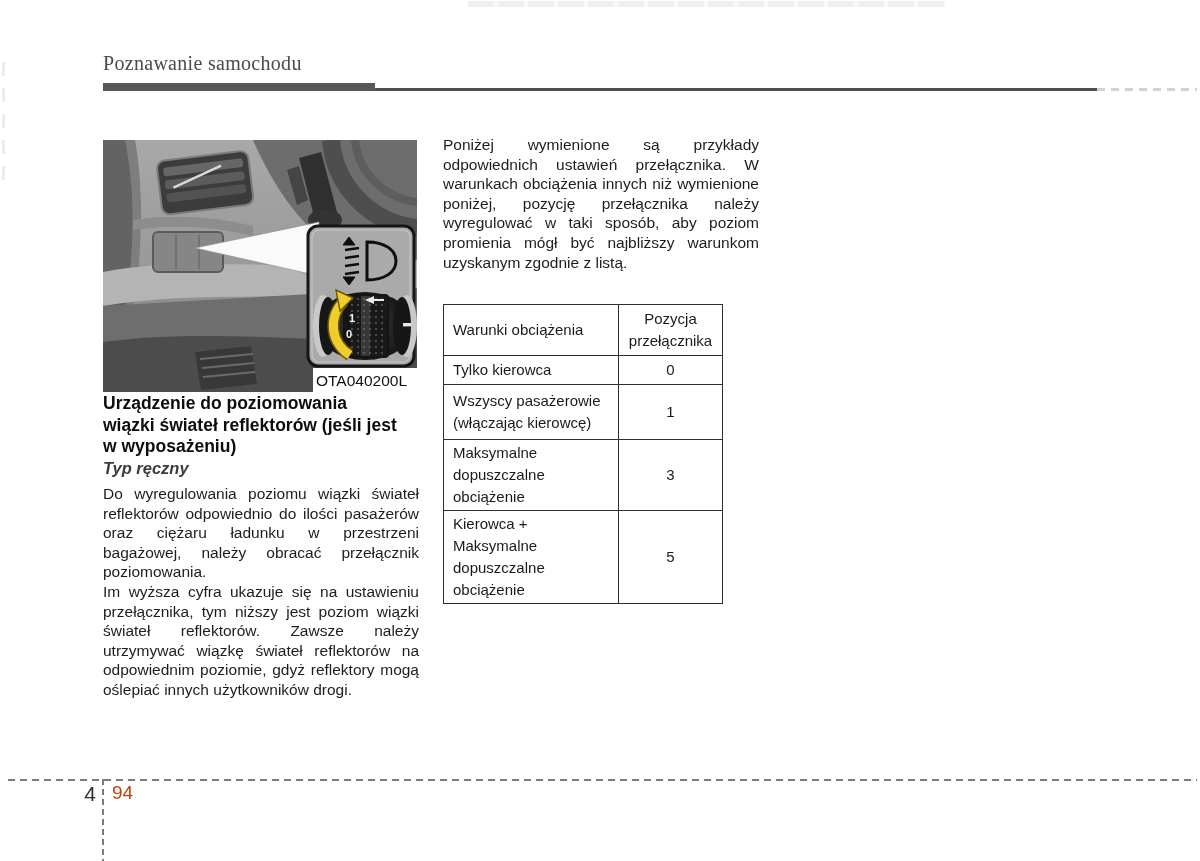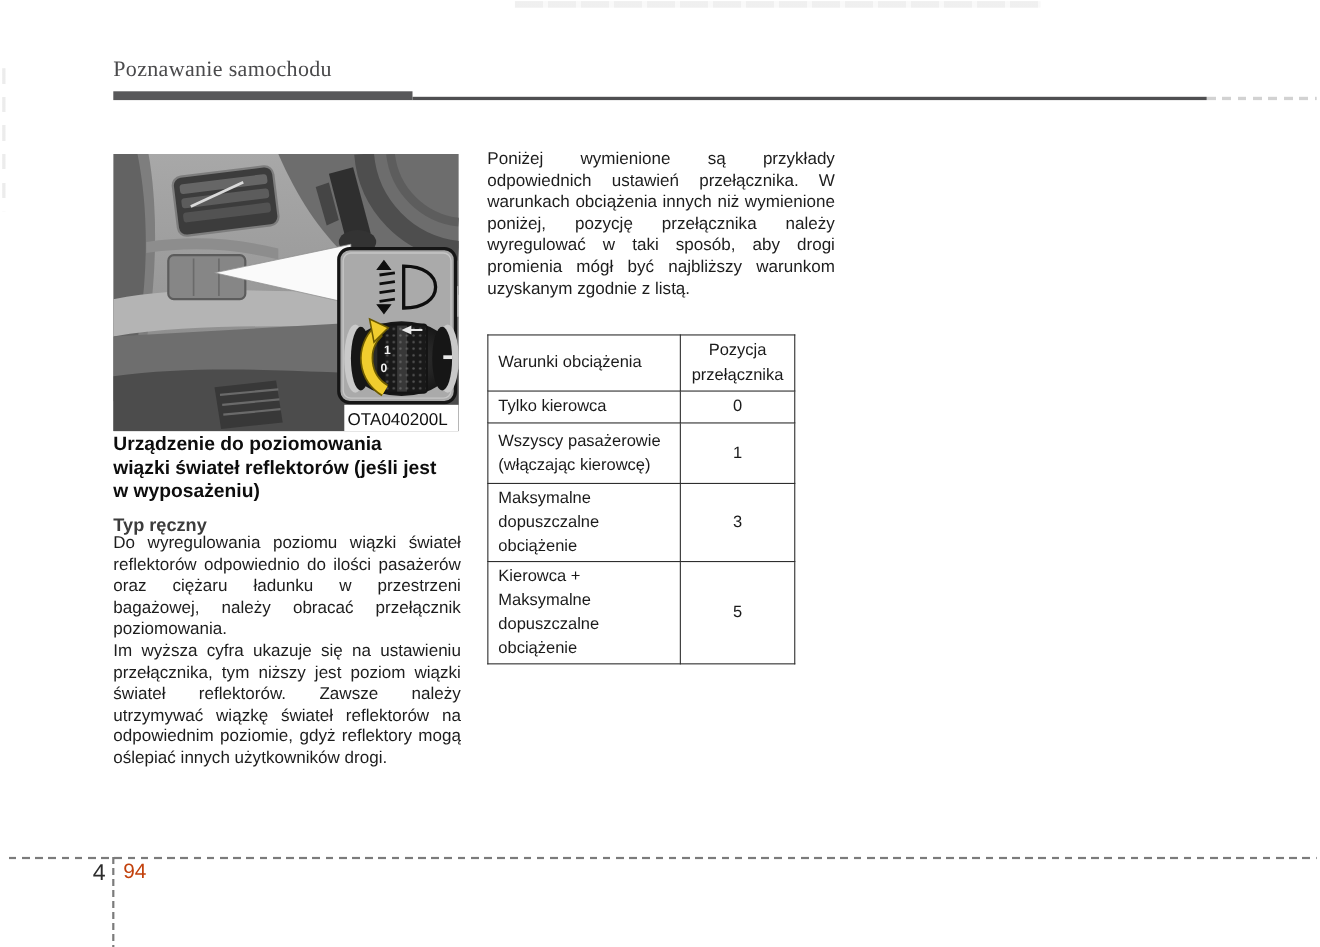--- a/index.html
+++ b/index.html
@@ -22,21 +22,21 @@
     background:repeating-linear-gradient(90deg,#d2d2d2 0 8px,transparent 8px 14px);}
 
   
   .figure{position:absolute;left:103px;top:140px;width:314px;height:252px;}
   .figure svg{display:block;}
 
   
   .heading{position:absolute;left:103px;top:393px;width:296px;
     font-size:17.5px;font-weight:bold;line-height:21.5px;color:#0d0d0d;}
   .subheading{position:absolute;left:103px;top:459px;width:300px;
-    font-size:16.5px;font-weight:bold;color:#3c3c3c;margin-top:10px;}
+    font-size:16.5px;font-weight:bold;font-style:italic;color:#3c3c3c;}
   .body-par{font-size:15.5px;line-height:19.6px;color:#1d1d1d;text-align:justify;}
   .p1{position:absolute;left:103px;top:484px;width:316px;}
   .p2{position:absolute;left:103px;top:582px;width:316px;}
 
   
   .rp{position:absolute;left:443px;top:135px;width:316px;}
 
   
   .load-table{position:absolute;left:443px;top:304px;width:280px;border-collapse:collapse;
     font-size:15px;color:#1a1a1a;table-layout:fixed;}
@@ -167,21 +167,21 @@
       <rect x="210" y="228" width="104" height="24" fill="#ffffff"></rect>
       <text x="213" y="246" font-size="15.5" fill="#111" font-family="Liberation Sans, sans-serif">OTA040200L</text>
     </svg>
   </div>
 
   <div class="heading">Urządzenie do poziomowania wiązki świateł reflektorów (jeśli jest w wyposażeniu)</div>
   <div class="subheading">Typ ręczny</div>
   <div class="body-par p1">Do wyregulowania poziomu wiązki świateł reflektorów odpowiednio do ilości pasażerów oraz ciężaru ładunku w przestrzeni bagażowej, należy obracać przełącznik poziomowania.</div>
   <div class="body-par p2">Im wyższa cyfra ukazuje się na ustawieniu przełącznika, tym niższy jest poziom wiązki świateł reflektorów. Zawsze należy utrzymywać wiązkę świateł reflektorów na odpowiednim poziomie, gdyż reflektory mogą oślepiać innych użytkowników drogi.</div>
 
-  <div class="body-par rp">Poniżej wymienione są przykłady odpowiednich ustawień przełącznika. W warunkach obciążenia innych niż wymienione poniżej, pozycję przełącznika należy wyregulować w taki sposób, aby drogi promienia mógł być najbliższy warunkom uzyskanym zgodnie z listą.</div>
+  <div class="body-par rp">Poniżej wymienione są przykłady odpowiednich ustawień przełącznika. W warunkach obciążenia innych niż wymienione poniżej, pozycję przełącznika należy wyregulować w taki sposób, aby poziom promienia mógł być najbliższy warunkom uzyskanym zgodnie z listą.</div>
 
   <table class="load-table">
     <tbody>
       <tr class="hrow">
         <th>Warunki obciążenia</th>
         <th class="pos">Pozycja przełącznika</th>
       </tr>
       <tr class="r-s">
         <td>Tylko kierowca</td>
         <td class="pos">0</td>

